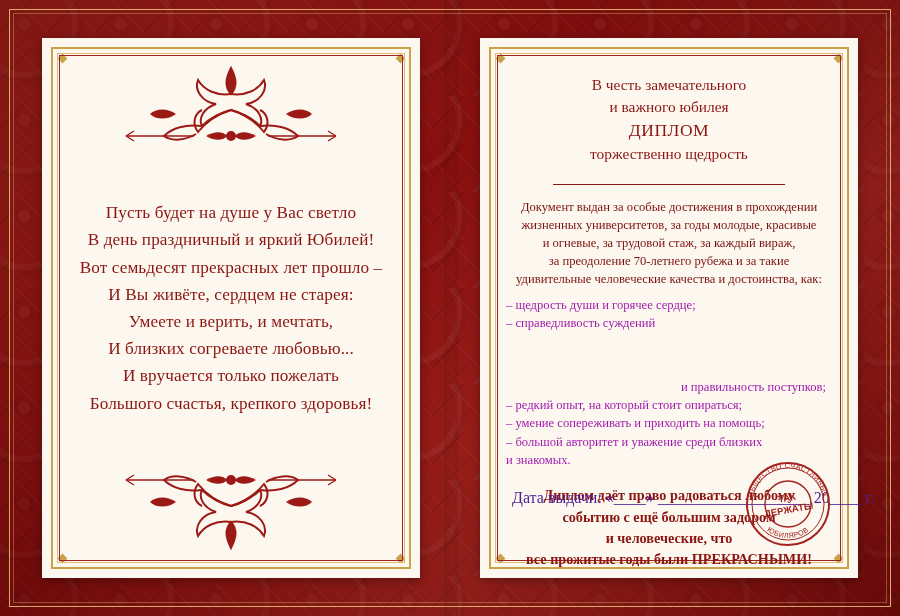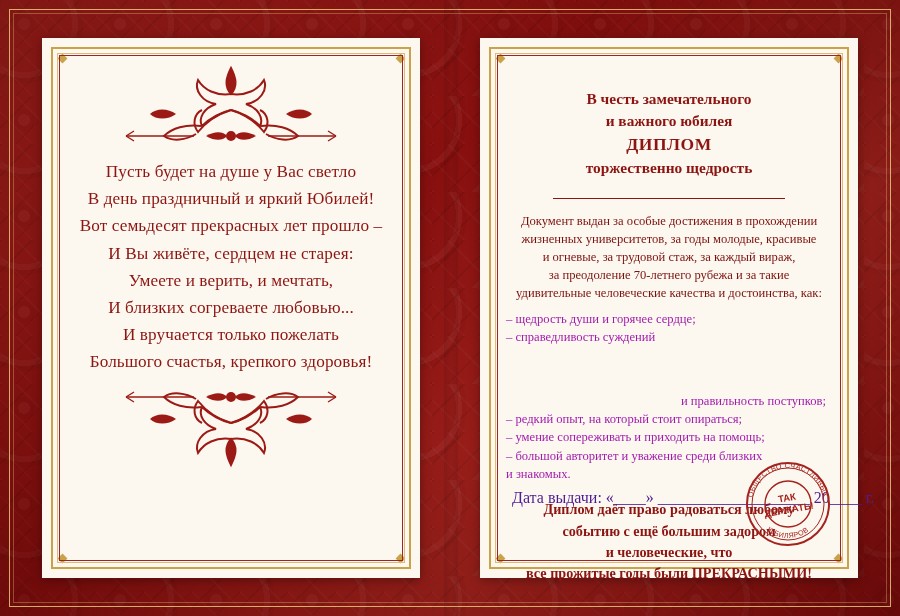--- a/index.html
+++ b/index.html
@@ -97,21 +97,21 @@
   .cd-bl { left: 5.5px;  bottom: 5.5px; }
   .cd-br { right: 5.5px; bottom: 5.5px; }
 
   
   .left-content {
     position: absolute;
     left: 24px; right: 24px; top: 24px; bottom: 24px;
     display: flex;
     flex-direction: column;
     align-items: center;
-    justify-content: flex-start;
+    justify-content: space-between;
   }
   .orn {
     width: 250px;
     height: 96px;
     display: block;
   }
   .orn.bottom { transform: scaleY(-1); }
 
   .poem {
     text-align: center;
@@ -123,24 +123,24 @@
   }
 
   
   .right-content {
     position: absolute;
     left: 26px; right: 26px; top: 26px; bottom: 22px;
     color: #8c1512;
   }
   .title {
     text-align: center;
-    font-weight: bold;
+    font-weight: normal;
     font-size: 15.4px;
     line-height: 1.42;
-    margin-top: 24px;
+    margin-top: 10px;
   }
   .title .big {
     font-size: 17.5px;
     letter-spacing: 0.5px;
   }
   .rule {
     width: 232px;
     height: 1px;
     background: #8c1512;
     margin: 20px auto 14px auto;

